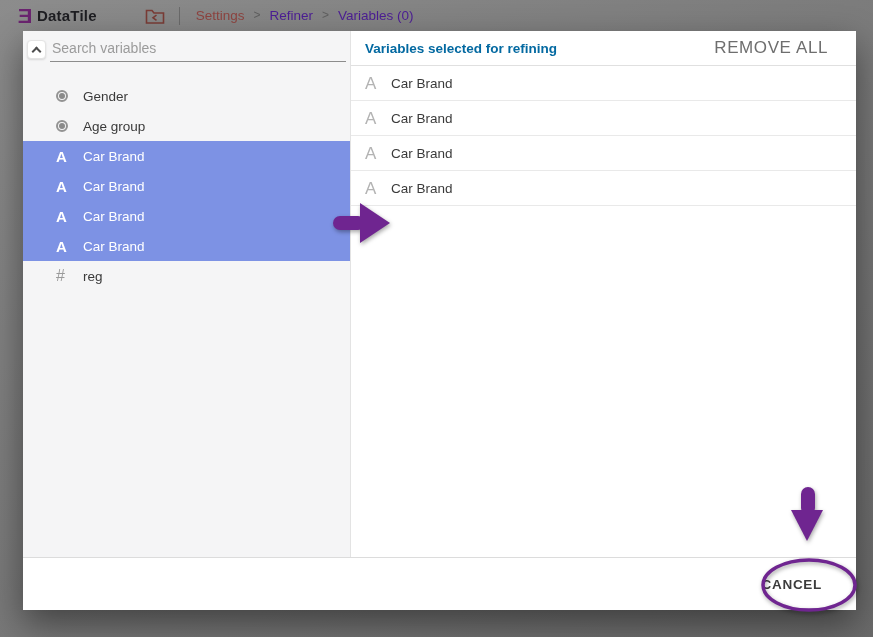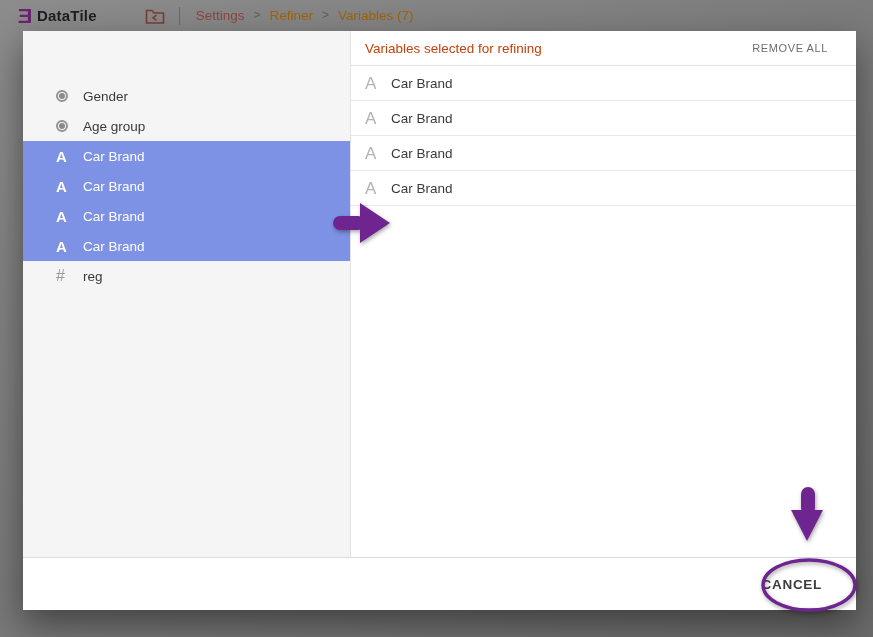--- a/index.html
+++ b/index.html
@@ -20,21 +20,21 @@
   .logo-glyph {
     font-size:21px; font-weight:bold; color:#6b2470;
     transform:scaleX(1.05); line-height:1; margin-right:5px;
   }
   .logo-text { font-size:15px; font-weight:bold; color:#1e1e22; letter-spacing:0.2px; }
   .folder-icon { margin-left:48px; display:flex; align-items:center; }
   .topbar-divider { width:1px; height:18px; background:#6a6a6a; margin:0 16px 0 14px; }
   .breadcrumb { display:flex; align-items:flex-start; font-size:13.5px; }
   .crumb-link { color:#8e4440; }
   .crumb-sep { color:#5f5f5f; margin:0 9px; font-size:12px; }
-  .crumb { color:#a16207; }
+  .crumb { color:#4c1d95; }
 
   
   .dialog {
     position:absolute; left:23px; top:31px; width:833px; height:579px;
     background:#ffffff; box-shadow:0 14px 34px rgba(0,0,0,0.45);
     overflow:hidden;
   }
 
   
   .left-panel {
@@ -79,23 +79,23 @@
 
   
   .right-panel {
     position:absolute; left:327px; top:0; width:506px; height:526px;
     background:#ffffff; border-left:1px solid #e3e3e3;
   }
   .rp-header {
     height:35px; display:flex; align-items:center; justify-content:space-between;
     padding:0 28px 0 14px; border-bottom:1px solid #e0e0e0;
   }
-  .rp-title { font-size:13.5px; font-weight:normal; color:#c2410c; }
+  .rp-title { font-size:13.5px; font-weight:bold; color:#0369a1; }
   .remove-all {
-    font-size:11px; color:#6e6e6e; letter-spacing:0.6px; cursor:pointer;
+    font-size:17px; color:#6e6e6e; letter-spacing:0.6px; cursor:pointer;
     background:none; border:none; font-family:"Liberation Sans", sans-serif;
   }
   .sel-row {
     position:relative; height:35px; display:flex; align-items:center;
     padding-left:14px; border-bottom:1px solid #e9e9e9;
     font-size:13.5px; color:#3a3a3a; background:#fff;
   }
   .sel-row .ic { width:26px; display:flex; align-items:center; }
   .sel-row .glyph-a { color:#b3b3b3; font-weight:normal; font-size:17px; }
   .row-x {
@@ -136,27 +136,33 @@
       <path d="M1.5 3.5 h5.5 l2 2.5 h9.5 v10 h-17 z" fill="none" stroke="#7a3c36" stroke-width="1.6"></path>
       <path d="M11.5 8 l-3.5 2.8 3.5 2.6" fill="none" stroke="#7a3c36" stroke-width="1.6"></path>
     </svg>
   </span>
   <span class="topbar-divider"></span>
   <nav class="breadcrumb">
     <span class="crumb-link">Settings</span>
     <span class="crumb-sep">&gt;</span>
     <span class="crumb">Refiner</span>
     <span class="crumb-sep">&gt;</span>
-    <span class="crumb">Variables (7)</span>
+    <span class="crumb">Variables (0)</span>
   </nav>
 </div>
 
 <div class="dialog">
 
   <div class="left-panel">
+    <div class="search-row">
+      <div class="collapse-btn">
+        <span class="chevron-up"></span>
+      </div>
+      <input class="search-input" type="text" placeholder="Search variables" style="">
+    </div>
 
     <div class="var-list">
       <div class="lv-item">
         <span class="ic">
             <span class="radio-ic"></span>
           </span>
         <span>Gender</span>
       </div>
       <div class="lv-item">
         <span class="ic">

